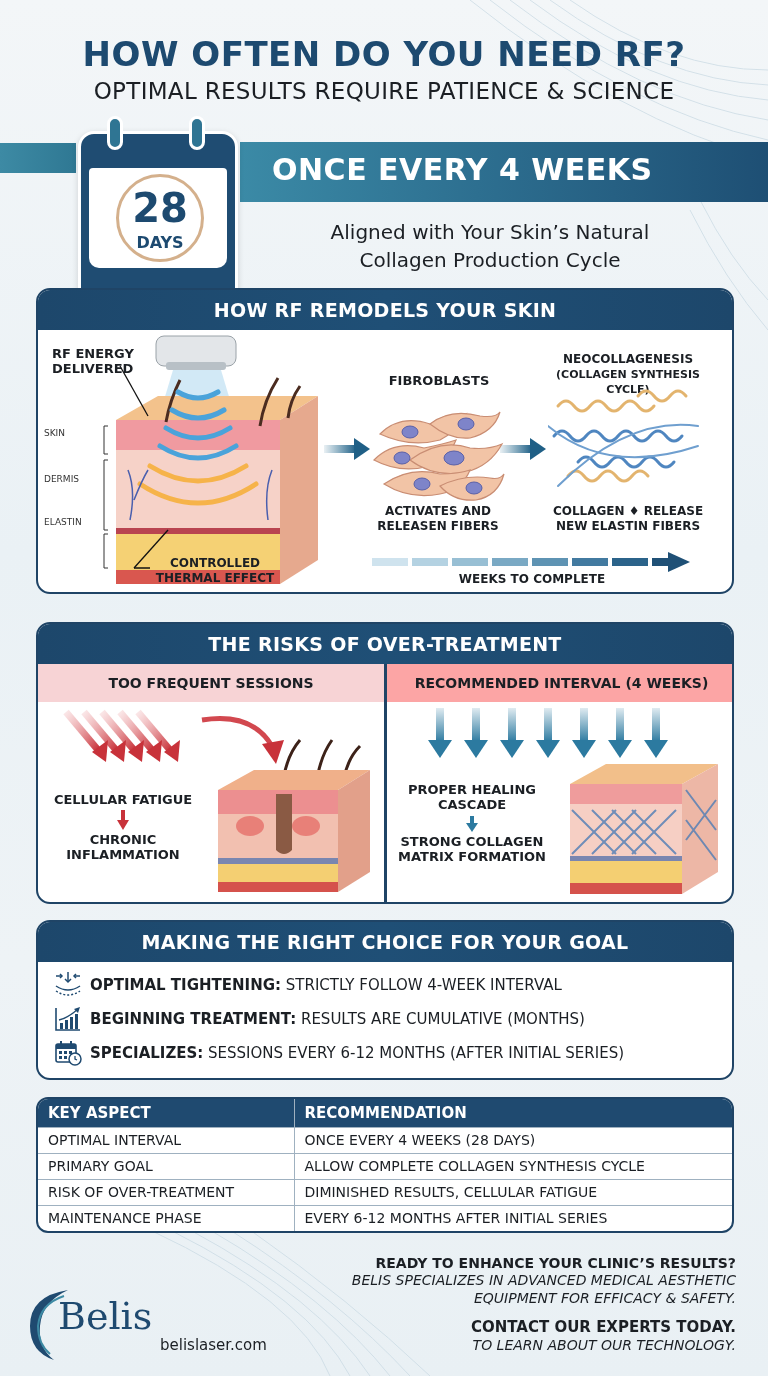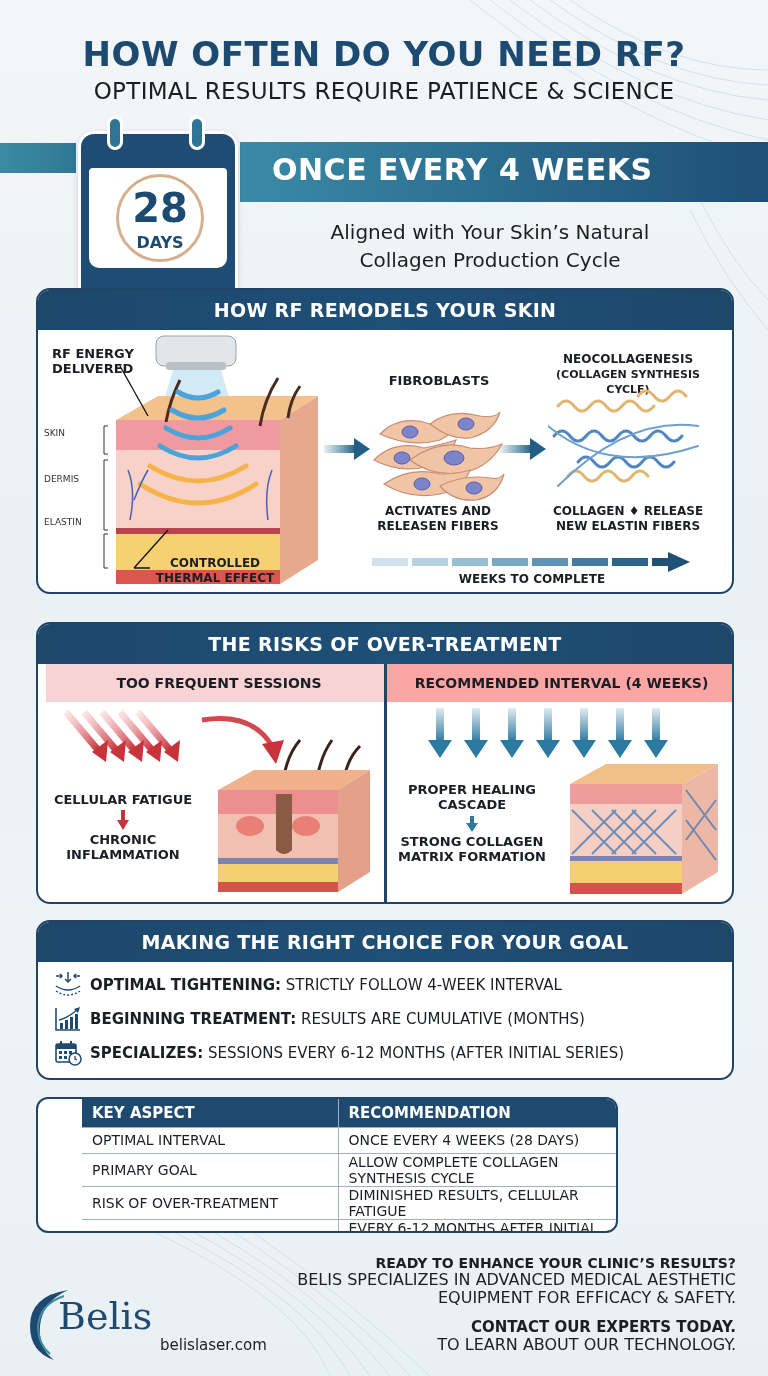--- a/index.html
+++ b/index.html
@@ -80,53 +80,53 @@
   }
   .lbl { position: absolute; font-weight: bold; color: #1b1f24; text-align: center; font-size: 12px; line-height: 15px; }
   .lbl-s { position: absolute; font-size: 9px; color: #333; }
 
   
   #p1 { top: 288px; height: 306px; }
   #p2 { top: 622px; height: 282px; }
   #p3 { top: 920px; height: 160px; }
 
   .sub-head-red {
-    position: absolute; left: 8px; top: 40px; width: 346px; height: 38px;
+    position: absolute; left: 0; top: 40px; width: 346px; height: 38px;
     background: #f7d3d5; text-align: center; line-height: 38px;
     font-weight: bold; font-size: 14px;
   }
   .sub-head-blue {
     position: absolute; left: 349px; top: 40px; width: 349px; height: 38px;
     background: #fca5a5; text-align: center; line-height: 38px;
     font-weight: bold; font-size: 14px;
   }
   .divider-v { position: absolute; left: 346px; top: 40px; width: 3px; height: 242px; background: #1f4466; }
 
   
   .goal { position: absolute; left: 52px; font-size: 15px; color: #1b1f24; }
   .goal b { font-weight: bold; }
   .goal-icon { position: absolute; left: -36px; top: -4px; width: 28px; height: 26px; }
 
   
   .table-wrap {
-    position: absolute; left: 36px; top: 1097px; width: 582px; height: 136px;
-    border: 2px solid #1f4466; border-radius: 12px; overflow: hidden; background: #ffffff; padding-left: 44px;
+    position: absolute; left: 36px; top: 1097px; width: 698px; height: 136px;
+    border: 2px solid #1f4466; border-radius: 12px; overflow: hidden; background: #ffffff;
   }
   table { width: 100%; border-collapse: collapse; font-size: 14px; }
   th {
     background: #1f4a70; color: #fff; text-align: left; font-weight: bold;
     height: 28px; padding-left: 10px; font-size: 15px;
   }
   td { height: 26px; padding-left: 10px; border-top: 1px solid #9fb1c0; color: #1b1f24; }
   td:first-child, th:first-child { width: 256px; border-right: 1px solid #9fb1c0; }
 
   
   .cta { position: absolute; right: 32px; text-align: right; color: #1b1f24; }
   .cta-h { font-weight: bold; font-size: 14px; }
-  .cta-t { font-size: 16px; line-height: 18px; }
+  .cta-t { font-size: 14px; line-height: 18px; font-style: italic; }
   .logo-text {
     position: absolute; left: 58px; top: 1294px; font-family: "DejaVu Serif", "Liberation Serif", serif;
     font-size: 38px; color: #1f4a70;
   }
   .site { position: absolute; left: 160px; top: 1336px; font-size: 15px; color: #1b1f24; }
 </style>
 </head>
 <body>
 
 <svg class="bg-lines" width="768" height="1376">

